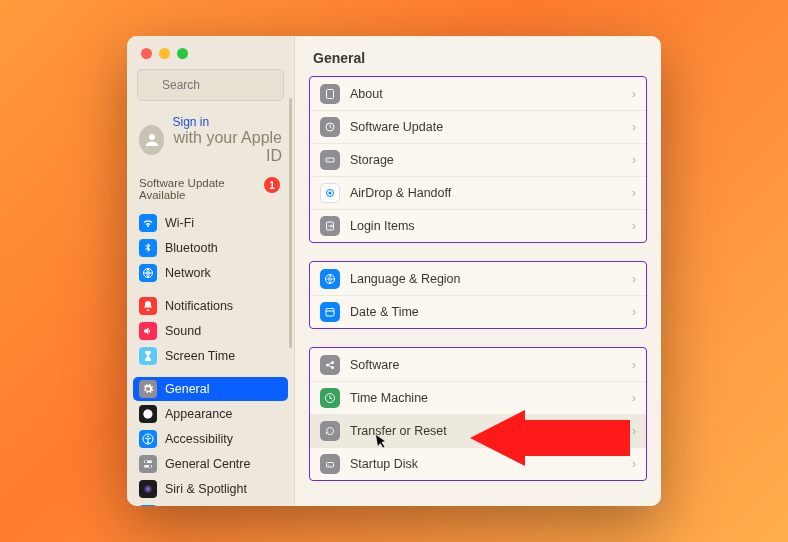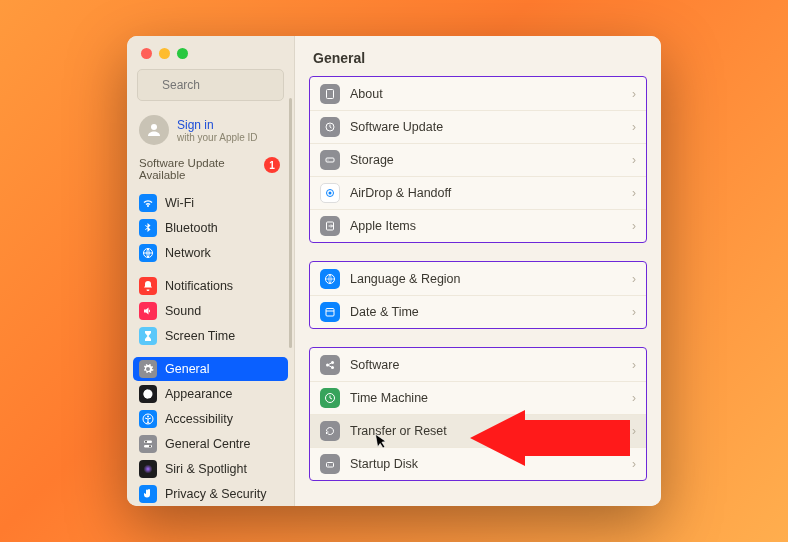--- a/index.html
+++ b/index.html
@@ -56,21 +56,21 @@
     display: flex; gap: 8px; align-items: center;
     padding: 6px 12px 10px 12px;
   }
   .avatar {
     width: 30px; height: 30px; border-radius: 50%;
     background: #c9c3b5;
     display: flex; align-items: center; justify-content: center;
     color: #fff;
   }
   .account-text .t1 { font-size: 12px; color: #1d4ed8; }
-  .account-text .t2 { font-size: 10px; color: #8a846f; }
+  .account-text .t2 { font-size: 16px; color: #8a846f; text-align: right; }
   .update-row {
     display: flex; justify-content: space-between;
     padding: 2px 14px 10px 12px;
     font-size: 11.5px; color: #5a5443;
   }
   .badge {
     width: 16px; height: 16px; border-radius: 50%;
     background: #ff3b30; color: #fff;
     font-size: 10px; font-weight: 600;
     display: flex; align-items: center; justify-content: center;
@@ -363,21 +363,21 @@
             <span>AirDrop &amp; Handoff</span>
             <span class="chev">›</span>
           </div>
           <div class="row">
             <span class="row-icon" style="background:#8e8e93;">
               <svg viewBox="0 0 24 24" width="12" height="12" fill="#fff">
                 <rect x="5" y="4" width="14" height="16" rx="2" fill="none" stroke="#fff" stroke-width="2"></rect>
                 <path d="M9 12h8m-3-3l3 3-3 3" stroke="#fff" stroke-width="2" fill="none"></path>
               </svg>
             </span>
-            <span>Apple Items</span>
+            <span>Login Items</span>
             <span class="chev">›</span>
           </div>
         </div>
         <div class="group">
           <div class="row">
             <span class="row-icon" style="background:#0a84ff;">
               <svg viewBox="0 0 24 24" width="12" height="12" fill="#fff">
                 <circle cx="12" cy="12" r="9" fill="none" stroke="#fff" stroke-width="2"></circle>
                 <path d="M3 12h18M12 3c3 3 3 15 0 18M12 3c-3 3-3 15 0 18" stroke="#fff" stroke-width="1.5" fill="none"></path>
               </svg>

